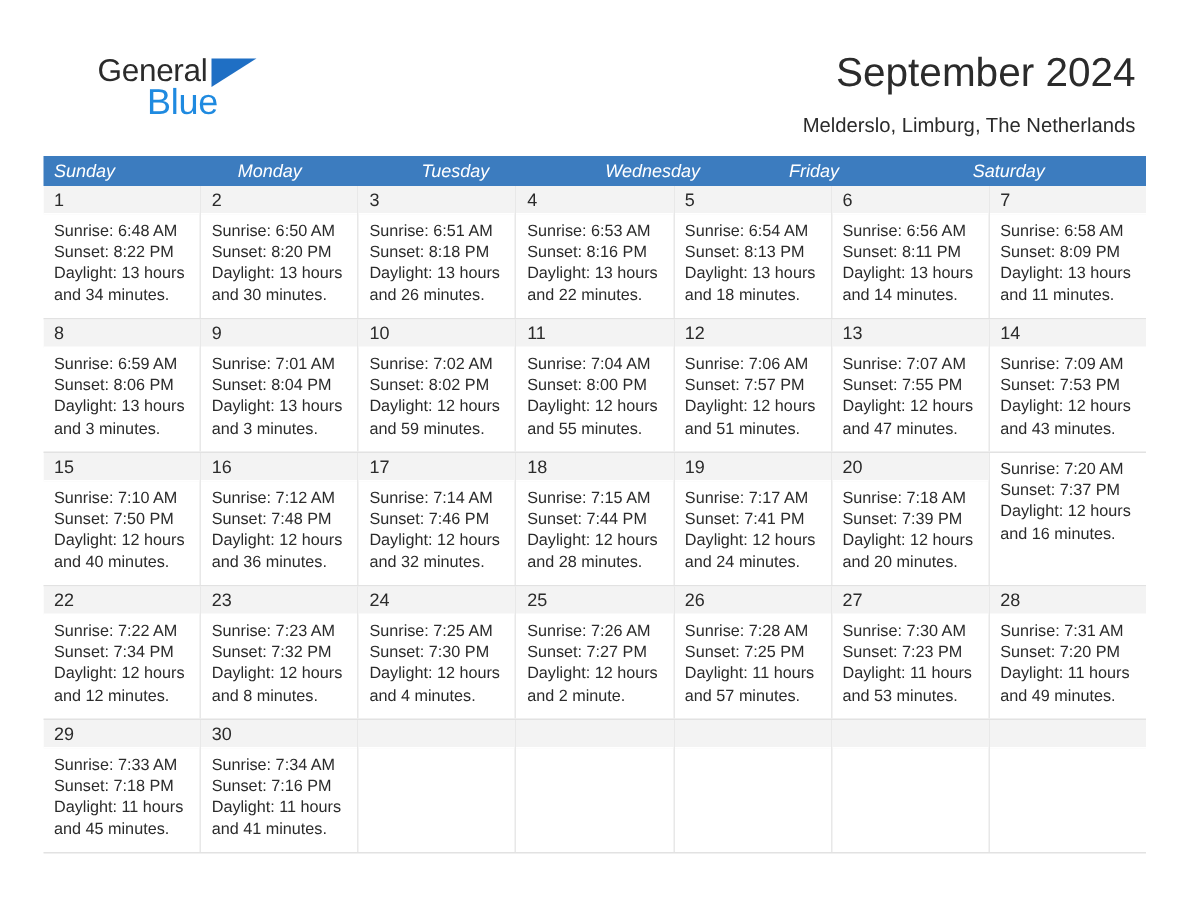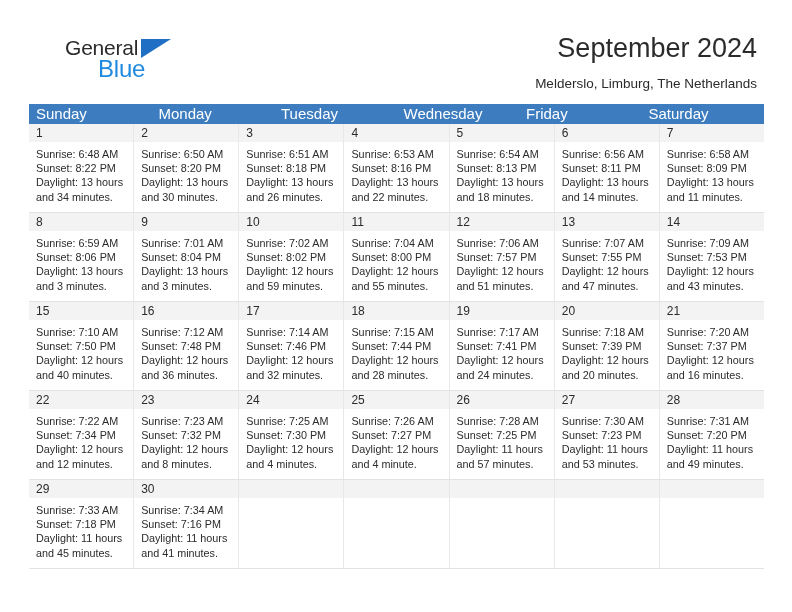--- a/index.html
+++ b/index.html
@@ -100,24 +100,25 @@
   .weekdays {
     display: flex;
     background: #3c7cbf;
     height: 20px;
   }
   .weekday {
     flex: 1 1 0;
     box-sizing: border-box;
     padding-left: 7px;
     color: #ffffff;
-    font-size: 15px;
+    font-size: 12px;
     line-height: 20px;
     white-space: nowrap;
     overflow: hidden;
+    font-style: italic;
   }
 
   .week {
     display: flex;
     border-bottom: 1px solid #e2e2e2;
     height: 89px;
     box-sizing: border-box;
   }
   .week:first-of-type {
     border-top: none;
@@ -408,23 +409,20 @@
               <div class="day-num">20</div>
             </div>
             <div class="day-lines">
               <div class="line">Sunrise: 7:18 AM</div>
               <div class="line">Sunset: 7:39 PM</div>
               <div class="line">Daylight: 12 hours</div>
               <div class="line">and 20 minutes.</div>
             </div>
           </div>
           <div class="day">
-            <div class="day-num-band">
-              <div class="day-num">21</div>
-            </div>
             <div class="day-lines">
               <div class="line">Sunrise: 7:20 AM</div>
               <div class="line">Sunset: 7:37 PM</div>
               <div class="line">Daylight: 12 hours</div>
               <div class="line">and 16 minutes.</div>
             </div>
           </div>
         </div>
         <div class="week">
           <div class="day">
@@ -461,21 +459,21 @@
             </div>
           </div>
           <div class="day">
             <div class="day-num-band">
               <div class="day-num">25</div>
             </div>
             <div class="day-lines">
               <div class="line">Sunrise: 7:26 AM</div>
               <div class="line">Sunset: 7:27 PM</div>
               <div class="line">Daylight: 12 hours</div>
-              <div class="line">and 4 minute.</div>
+              <div class="line">and 2 minute.</div>
             </div>
           </div>
           <div class="day">
             <div class="day-num-band">
               <div class="day-num">26</div>
             </div>
             <div class="day-lines">
               <div class="line">Sunrise: 7:28 AM</div>
               <div class="line">Sunset: 7:25 PM</div>
               <div class="line">Daylight: 11 hours</div>

